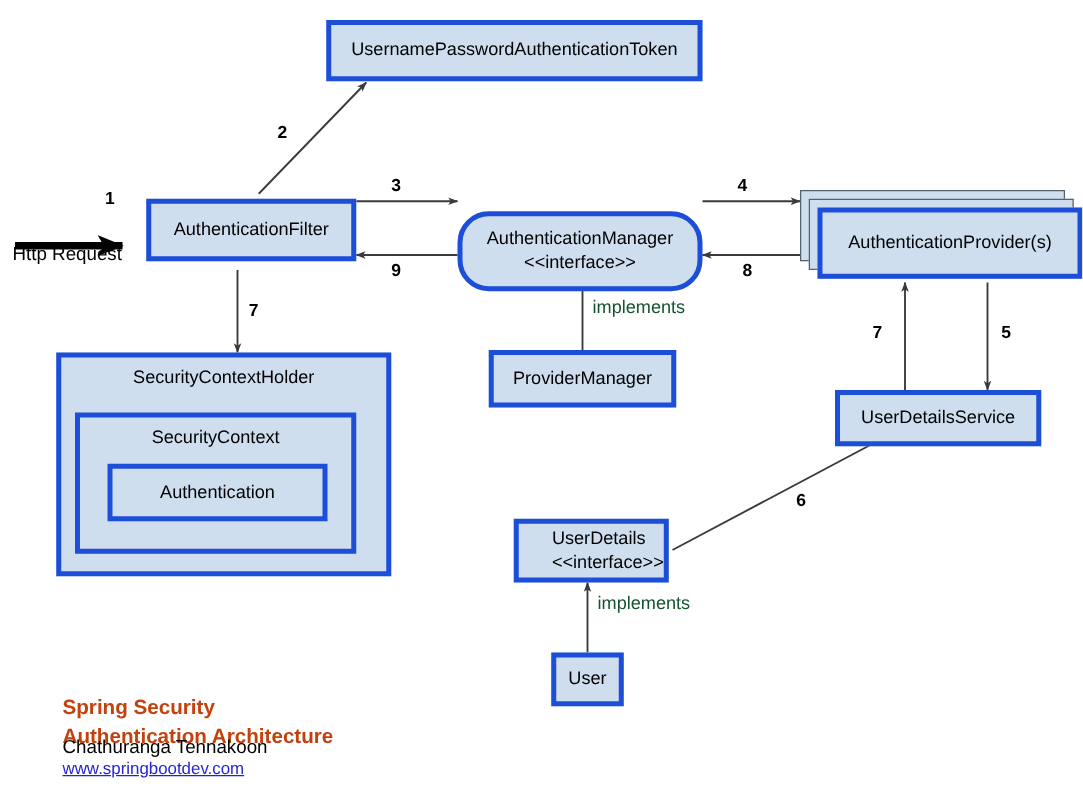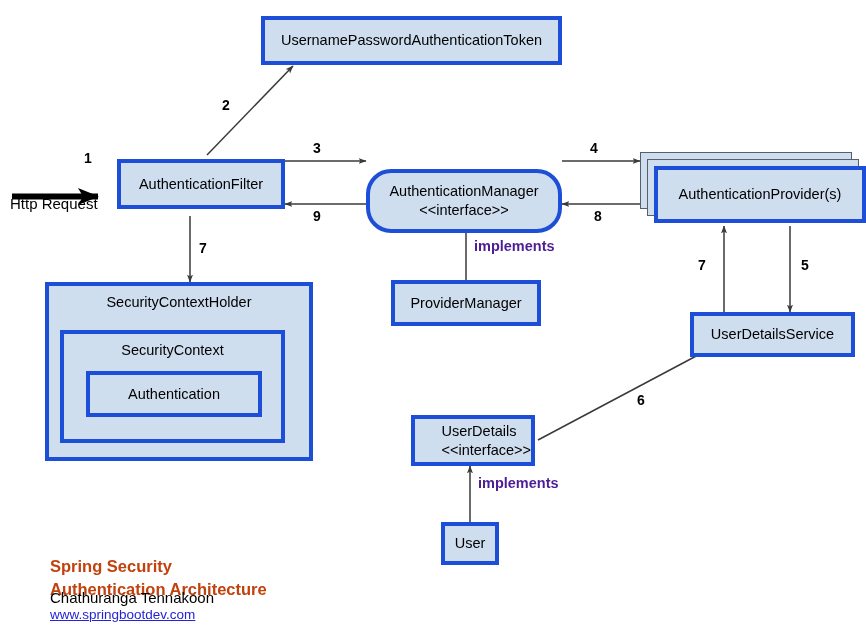--- a/index.html
+++ b/index.html
@@ -58,22 +58,22 @@
   .edge-label {
     position: absolute;
     font-size: 14px;
     font-weight: bold;
     color: #000000;
     white-space: nowrap;
   }
   .plain-label {
     position: absolute;
     font-size: 14.5px;
-    font-weight: bold;
-    color: #4c1d95;
+    font-weight: normal;
+    color: #14532d;
     white-space: nowrap;
   }
   .http-label {
     position: absolute;
     font-size: 15px;
     color: #000000;
     white-space: nowrap;
   }
   .caption-title {
     position: absolute;
@@ -179,21 +179,21 @@
   <div class="stack-shadow" style="left:640px; top:152px; width:212px; height:57px;"></div>
   <div class="stack-shadow" style="left:647px; top:159px; width:212px; height:57px;"></div>
   <div class="node" style="left:654px; top:166px; width:212px; height:57px;">
     <span>AuthenticationProvider(s)</span>
   </div>
 
   <div class="node" style="left:391px; top:280px; width:150px; height:46px;">
     <span>ProviderManager</span>
   </div>
 
-  <div class="node" style="left:668px; top:312px; width:165px; height:45px;margin-left:22px;">
+  <div class="node" style="left:668px; top:312px; width:165px; height:45px;">
     <span>UserDetailsService</span>
   </div>
 
   <div class="node top-label" style="left:45px; top:282px; width:268px; height:179px;">
     <span>SecurityContextHolder</span>
   </div>
   <div class="node top-label" style="left:60px; top:330px; width:225px; height:113px;">
     <span>SecurityContext</span>
   </div>
   <div class="node" style="left:86px; top:371px; width:176px; height:46px;">

